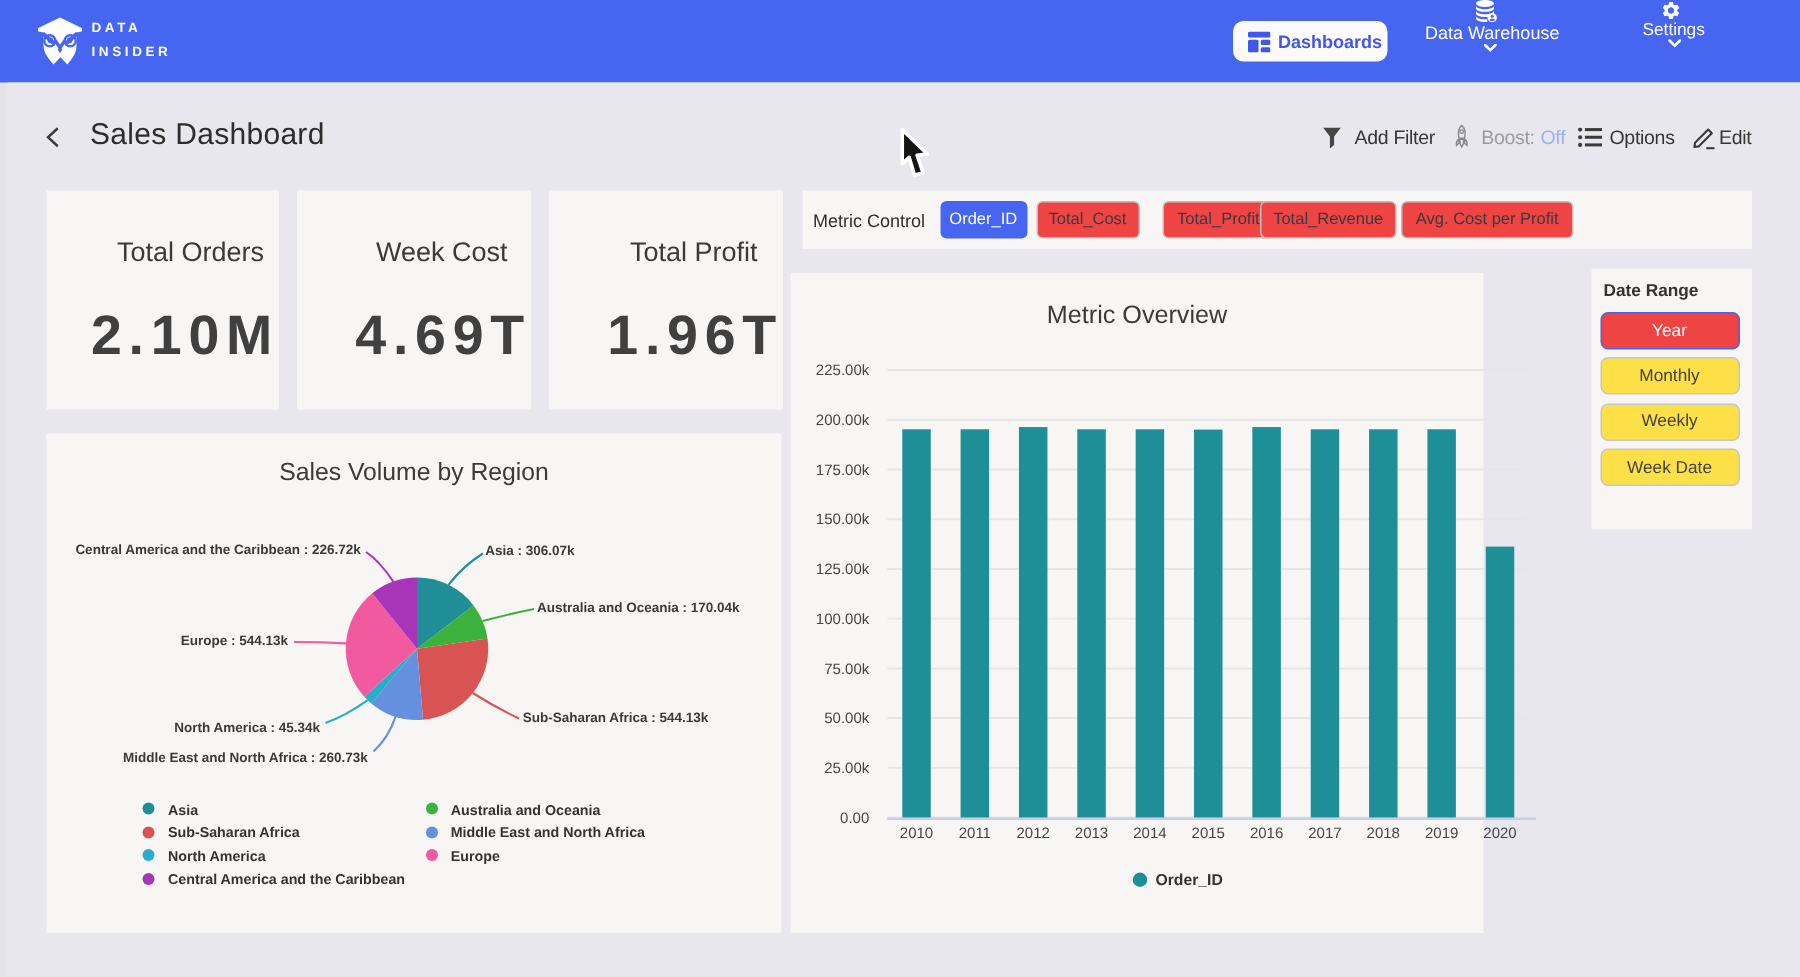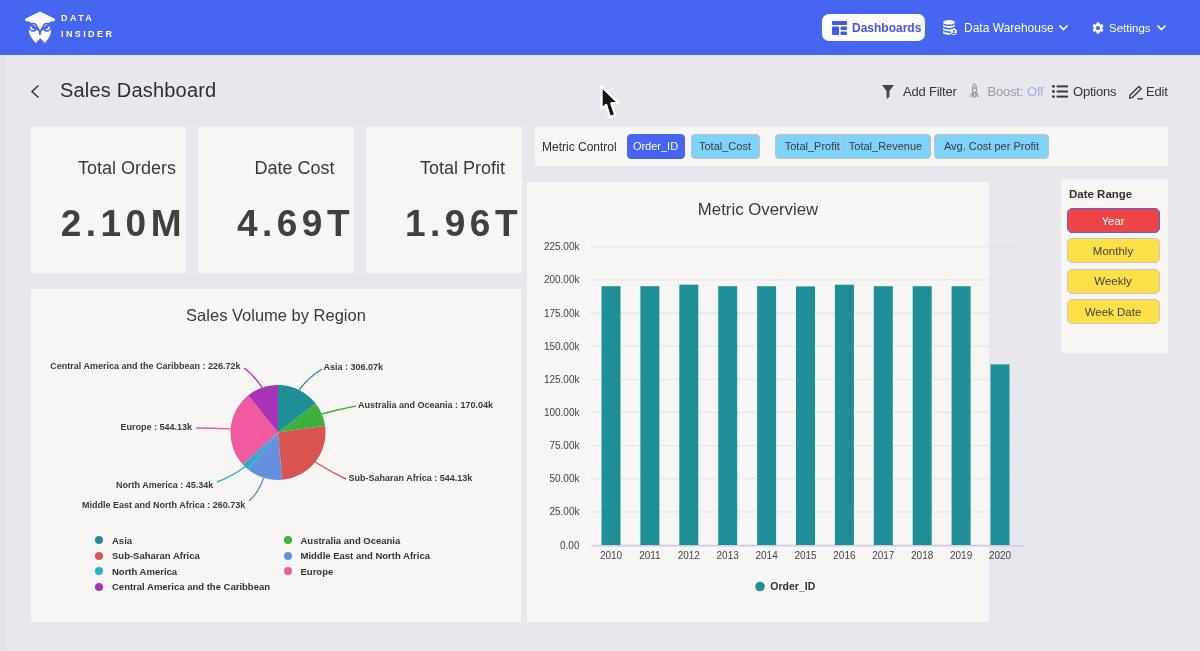--- a/index.html
+++ b/index.html
@@ -3,36 +3,36 @@
 <meta charset="utf-8">
 <style>
 * { margin:0; padding:0; box-sizing:border-box; }
 html,body { width:1200px; height:651px; overflow:hidden; font-family:"Liberation Sans", sans-serif; }
 body { background:#e4e3e9; position:relative; }
 .abs { position:absolute; }
 #header { position:absolute; left:0; top:0; width:1200px; height:55px; background:#4665f0; }
 #logo-text { position:absolute; left:61px; top:11px; color:#fff; font-size:9px; font-weight:bold; letter-spacing:2.4px; line-height:15.5px; }
 #btn-dash { position:absolute; left:822px; top:14px; width:103px; height:27px; background:#fcfbfa; border-radius:7px; display:flex; align-items:center; }
 #btn-dash span { color:#4157e8; font-size:12px; font-weight:bold; margin-left:5px; }
-.nav-item { position:absolute; top:0; height:55px; display:flex; align-items:center; color:#fff; }
+.nav-item { position:absolute; top:0; height:55px; display:flex; align-items:center; color:#fff;flex-direction:column; }
 #content { position:absolute; left:5px; top:55px; width:1195px; height:596px; background:#e8e7ed; }
 #page-title { position:absolute; left:60px; top:79px; font-size:20px; color:#2d2d2d; letter-spacing:0.2px; }
 .tool { position:absolute; top:84px; font-size:13px; color:#363636; letter-spacing:-0.2px; }
 .card { position:absolute; background:#f7f6f4; }
 #stat1 { left:31px; top:127px; width:155px; height:146px; }
 #stat2 { left:198px; top:127px; width:156px; height:146px; }
 #stat3 { left:366px; top:127px; width:156px; height:146px; }
 .stat-title { position:absolute; width:100%; text-align:center; top:31px; font-size:18px; color:#3a3a3a;padding-left:37px; }
 .stat-value { position:absolute; width:100%; text-align:right; top:76px; font-size:37px; font-weight:bold; color:#404040; letter-spacing:4.5px; padding-left:4px; }
 #pie-card { left:31px; top:289px; width:490px; height:333px; }
 #metric-bar { left:535px; top:127px; width:633px; height:39px; }
 #chart-card { left:527px; top:182px; width:462px; height:440px; }
 #date-panel { left:1061px; top:179px; width:107px; height:174px; }
 #metric-bar .label { position:absolute; left:7px; top:13px; font-size:12px; color:#2e2e2e; }
-.mbtn { position:absolute; top:6.5px; height:25.5px; border:1px solid #c1c1c1; border-radius:4px; background:#7dd3fc; color:#3a3a3a; font-size:11px; display:flex; align-items:center; justify-content:center; }
+.mbtn { position:absolute; top:6.5px; height:25.5px; border:1px solid #c1c1c1; border-radius:4px; background:#ef4444; color:#3a3a3a; font-size:11px; display:flex; align-items:center; justify-content:center; }
 .mbtn.sel { background:#4665f0; border-color:#4665f0; color:#fff; }
 #date-panel .dtitle { position:absolute; left:8px; top:9px; font-size:11.5px; color:#333; font-weight:bold;}
 .dbtn { position:absolute; left:5.5px; width:93px; height:25px; border:1px solid #c6c6c6; border-radius:5px; background:#fde047; color:#3f3f3f; font-size:11.5px; display:flex; align-items:center; justify-content:center; }
 .dbtn.sel { background:#ef4444; border-color:#4665f0; color:#fff; }
 .chart-title { position:absolute; width:100%; text-align:center; color:#3a3a3a; }
 .plabel { position:absolute; font-size:9px; font-weight:bold; color:#3a3a3a; white-space:nowrap; }
 .leg { position:absolute; font-size:9.5px; font-weight:bold; color:#333; white-space:nowrap; }
 .leg i { display:inline-block; width:8px; height:8px; border-radius:50%; margin-right:9px; vertical-align:-0.5px; }
 </style>
 </head>
@@ -112,21 +112,21 @@
 <svg class="abs" style="left:1128px;top:84px" width="16" height="16" viewBox="0 0 16 16">
   <path d="M2 11.2 L10.8 2.4 L13.2 4.8 L4.4 13.6 L1.6 14 Z" fill="none" stroke="#3a3a3a" stroke-width="1.4" stroke-linejoin="round"></path>
   <path d="M9.5 14.8 L15 14.8" stroke="#3a3a3a" stroke-width="1.4"></path>
 </svg>
 <div class="tool" style="left:1146px">Edit</div>
 <div class="card" id="stat1">
     <div class="stat-title">Total Orders</div>
     <div class="stat-value">2.10M</div>
   </div>
 <div class="card" id="stat2">
-    <div class="stat-title">Date Cost</div>
+    <div class="stat-title">Week Cost</div>
     <div class="stat-value">4.69T</div>
   </div>
 <div class="card" id="stat3">
     <div class="stat-title">Total Profit</div>
     <div class="stat-value">1.96T</div>
   </div>
 <div class="card" id="metric-bar">
   <div class="label">Metric Control</div>
   <div class="mbtn sel" style="left:91.5px;width:58px">Order_ID</div>
   <div class="mbtn" style="left:155.5px;width:69px">Total_Cost</div>

